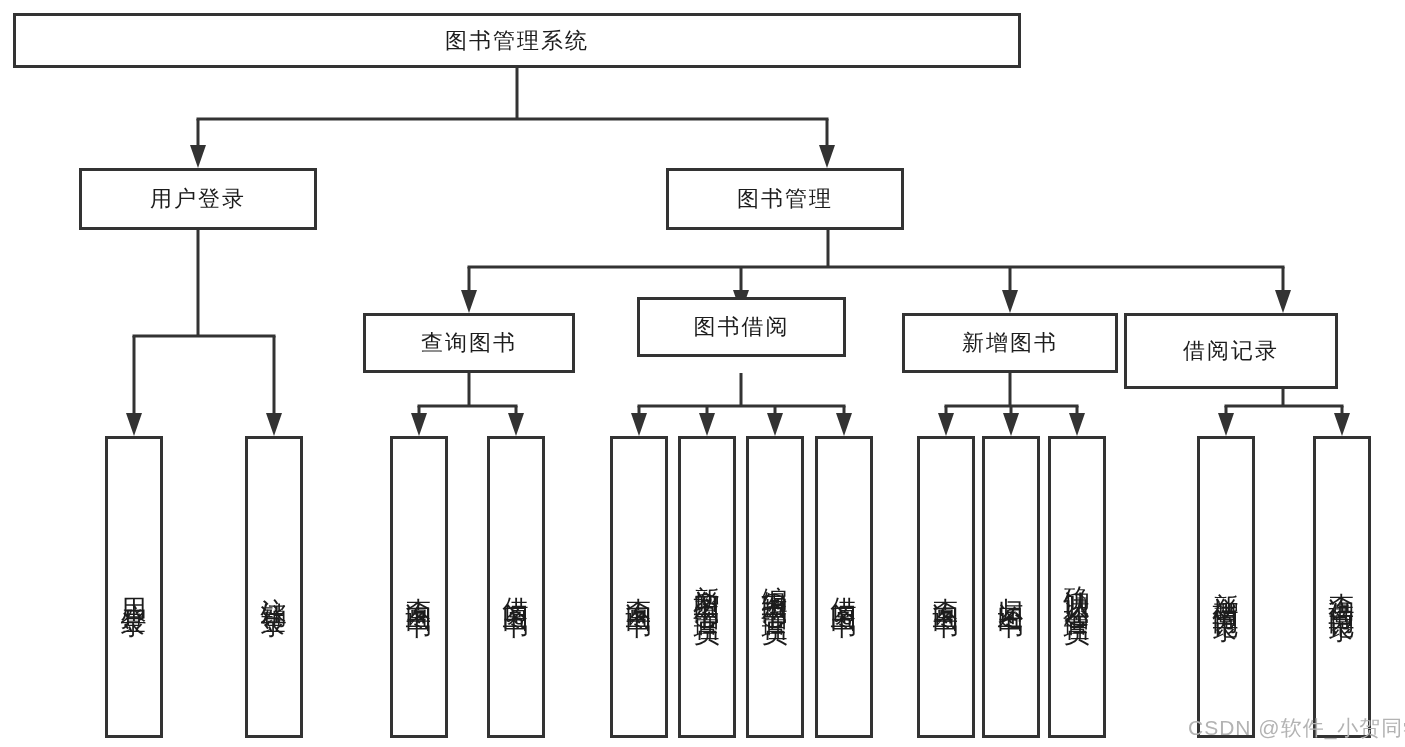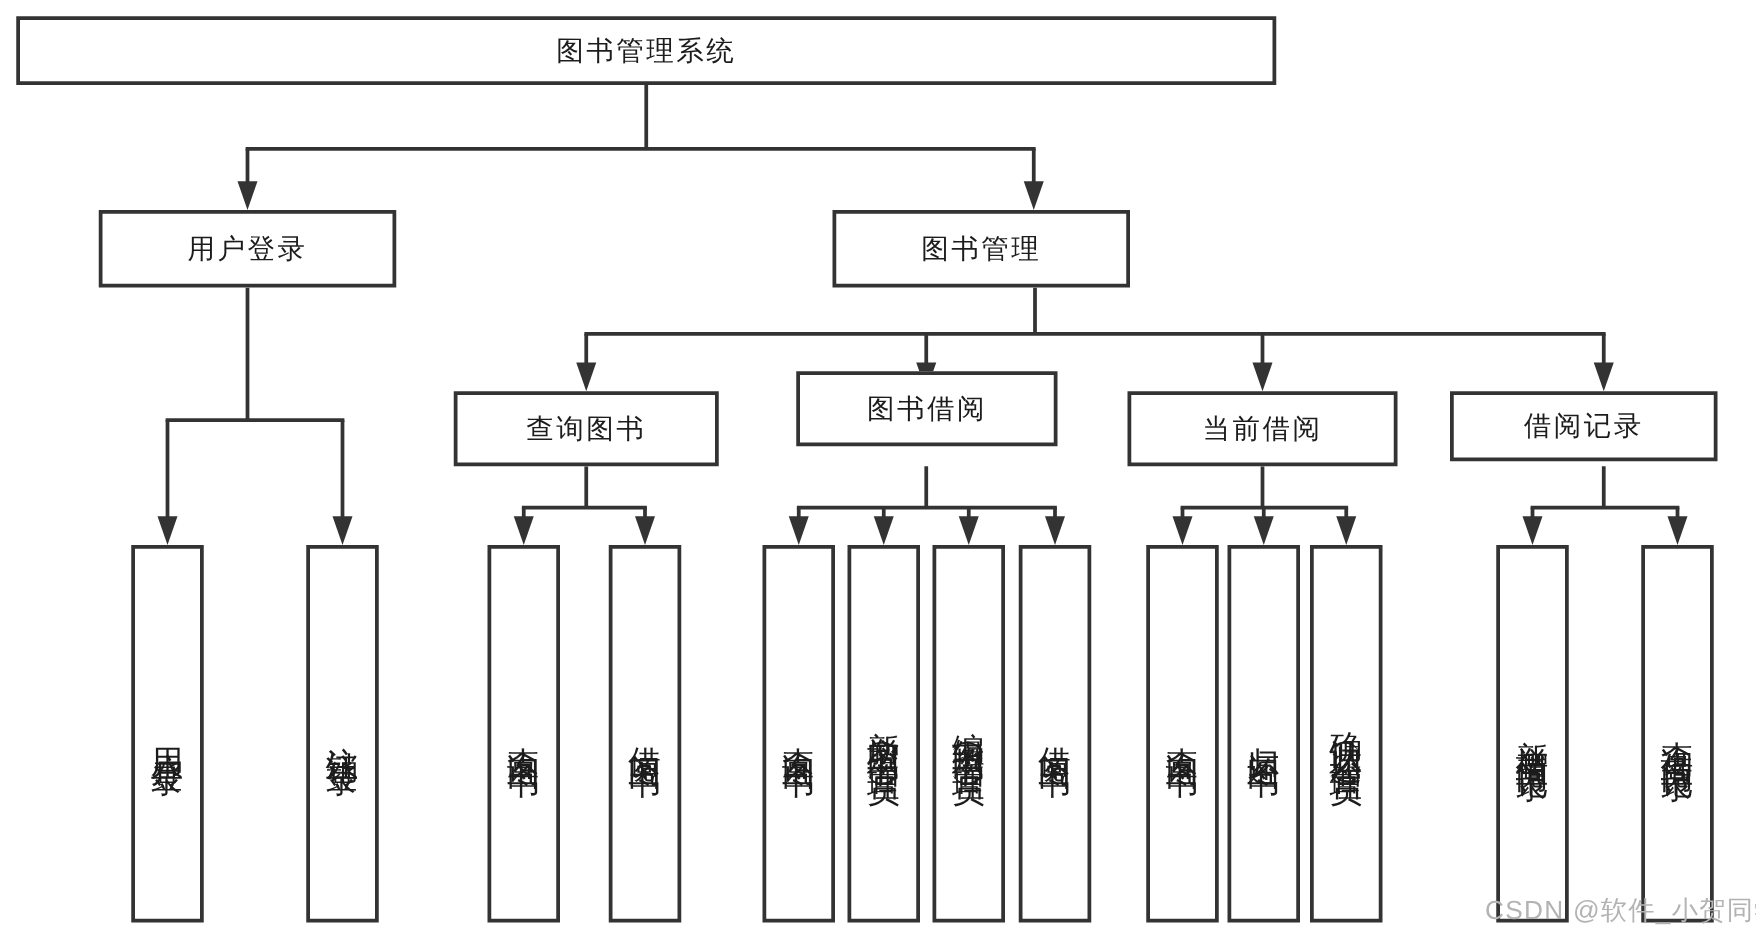--- a/index.html
+++ b/index.html
@@ -142,23 +142,23 @@
     <span>图书管理</span>
   </div>
 
   <div class="box h" style="left:363px;top:313px;width:212px;height:60px">
     <span>查询图书</span>
   </div>
   <div class="box h" style="left:637px;top:297px;width:209px;height:60px">
     <span>图书借阅</span>
   </div>
   <div class="box h" style="left:902px;top:313px;width:216px;height:60px">
-    <span>当前借阅</span>
-  </div>
-  <div class="box h" style="left:1160px;top:313px;width:214px;height:56px">
+    <span>新增图书</span>
+  </div>
+  <div class="box h" style="left:1124px;top:313px;width:214px;height:76px">
     <span>借阅记录</span>
   </div>
 
   <div class="box v" style="left:105px;top:436px;width:58px;height:302px">
     <span>用户登录</span>
   </div>
   <div class="box v" style="left:245px;top:436px;width:58px;height:302px">
     <span>注销登录</span>
   </div>
 

